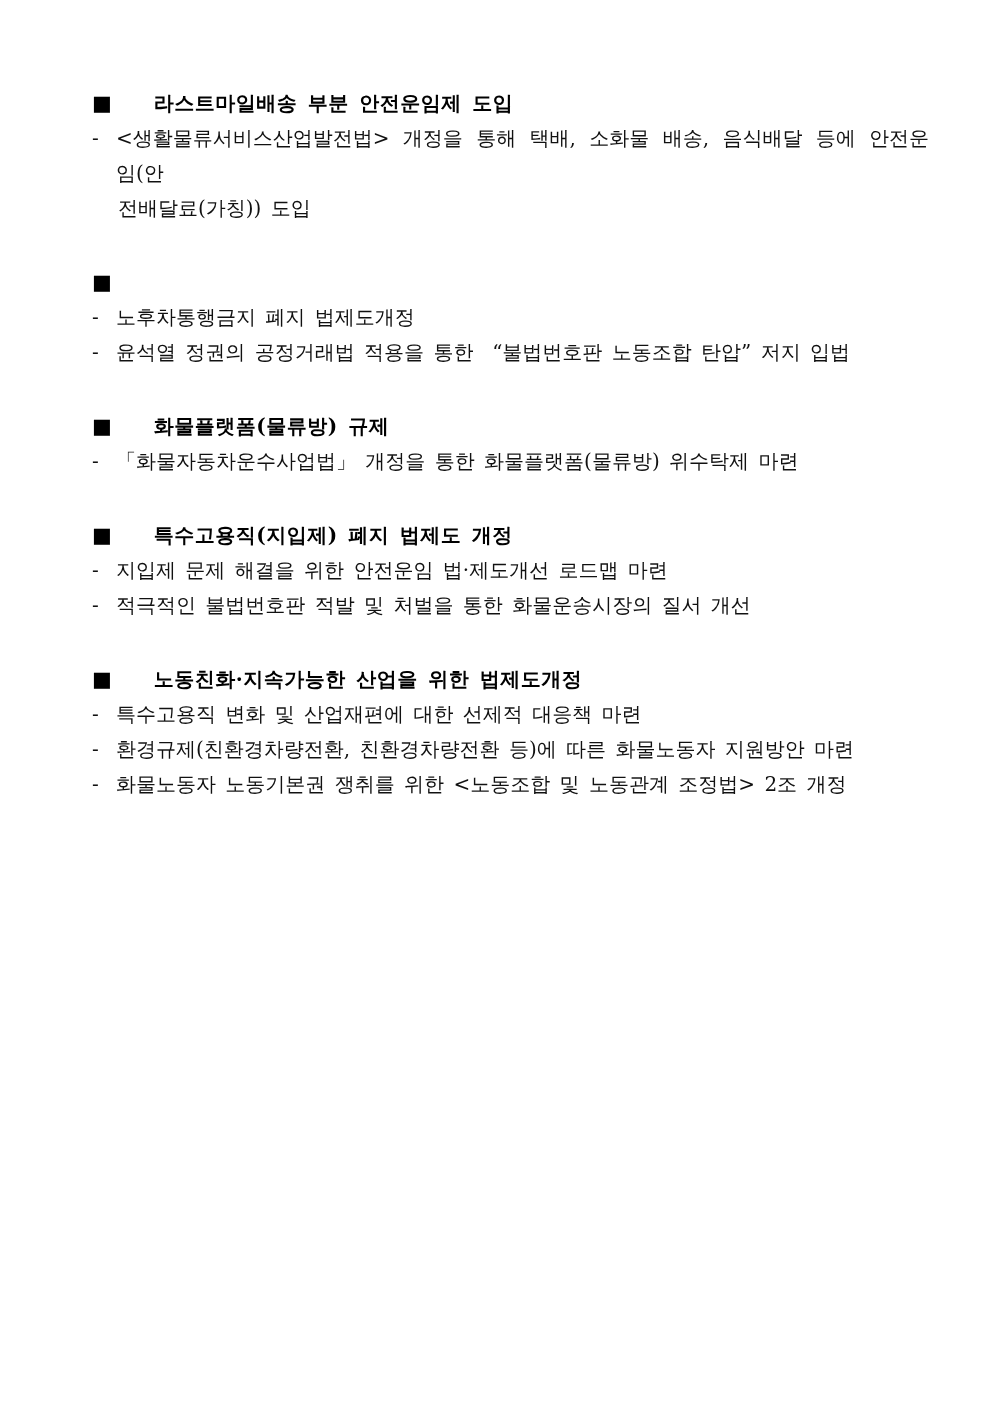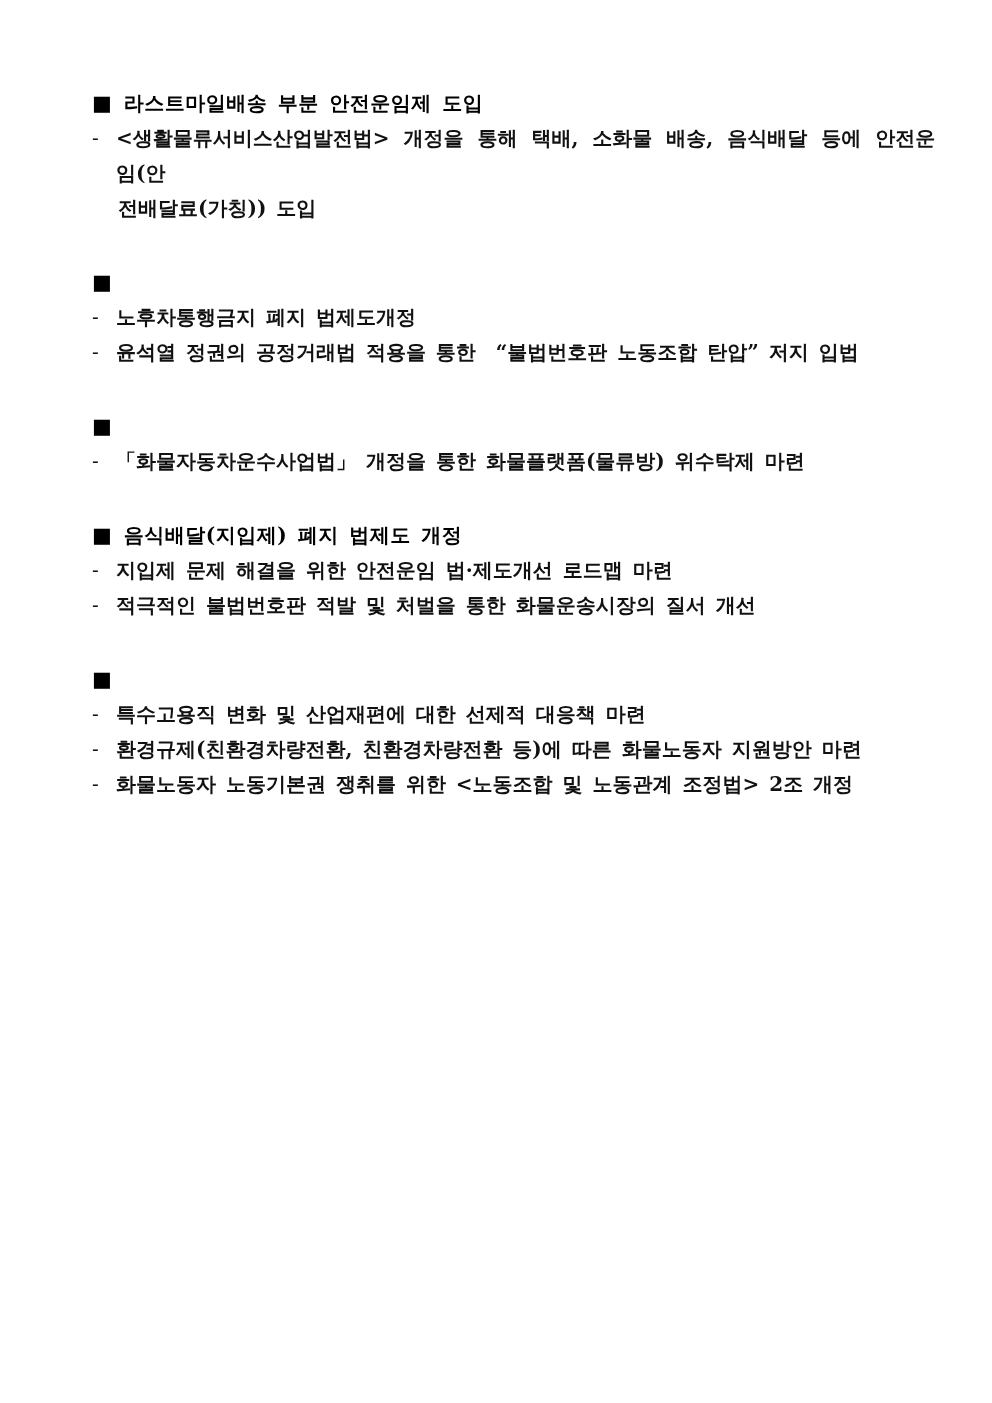--- a/index.html
+++ b/index.html
@@ -32,41 +32,40 @@
   }
   .sq {
     font-size: 21px;
     margin-right: 12px;
     font-family: "DejaVu Sans", "Liberation Sans", sans-serif;
     line-height: 35px;
   }
   .sec-title {
     white-space: pre-wrap;
     letter-spacing: 0.5px;
+    margin-left: 30px;
   }
   .bullet {
     display: flex;
     align-items: baseline;
   }
   .dash {
     flex: 0 0 24px;
     width: 24px;
   }
   .txt {
     white-space: pre-wrap;
     flex: 1 1 auto;
-    font-weight: bold;
   }
   .stretch {
     word-spacing: 7px;
   }
   .cont {
     padding-left: 26px;
     white-space: pre-wrap;
-    font-weight: bold;
   }
 </style>
 </head>
 <body>
 
 <div class="page">
 
   <div class="section">
     <div class="sec-header">
       <span class="sq">■</span>
@@ -89,45 +88,47 @@
     </div>
     <div class="bullet">
       <span class="dash">-</span>
       <span class="txt">윤석열 정권의 공정거래법 적용을 통한  “불법번호판 노동조합 탄압” 저지 입법</span>
     </div>
   </div>
 
   <div class="section">
     <div class="sec-header">
       <span class="sq">■</span>
+      <span class="sec-title">화물플랫폼(물류방) 규제</span>
     </div>
     <div class="bullet">
       <span class="dash">-</span>
       <span class="txt">「화물자동차운수사업법」 개정을 통한 화물플랫폼(물류방) 위수탁제 마련</span>
     </div>
   </div>
 
   <div class="section">
     <div class="sec-header">
       <span class="sq">■</span>
-      <span class="sec-title">음식배달(지입제) 폐지 법제도 개정</span>
+      <span class="sec-title">특수고용직(지입제) 폐지 법제도 개정</span>
     </div>
     <div class="bullet">
       <span class="dash">-</span>
       <span class="txt">지입제 문제 해결을 위한 안전운임 법·제도개선 로드맵 마련</span>
     </div>
     <div class="bullet">
       <span class="dash">-</span>
       <span class="txt">적극적인 불법번호판 적발 및 처벌을 통한 화물운송시장의 질서 개선</span>
     </div>
   </div>
 
   <div class="section">
     <div class="sec-header">
       <span class="sq">■</span>
+      <span class="sec-title">노동친화·지속가능한 산업을 위한 법제도개정</span>
     </div>
     <div class="bullet">
       <span class="dash">-</span>
       <span class="txt">특수고용직 변화 및 산업재편에 대한 선제적 대응책 마련</span>
     </div>
     <div class="bullet">
       <span class="dash">-</span>
       <span class="txt">환경규제(친환경차량전환, 친환경차량전환 등)에 따른 화물노동자 지원방안 마련</span>
     </div>
     <div class="bullet">

